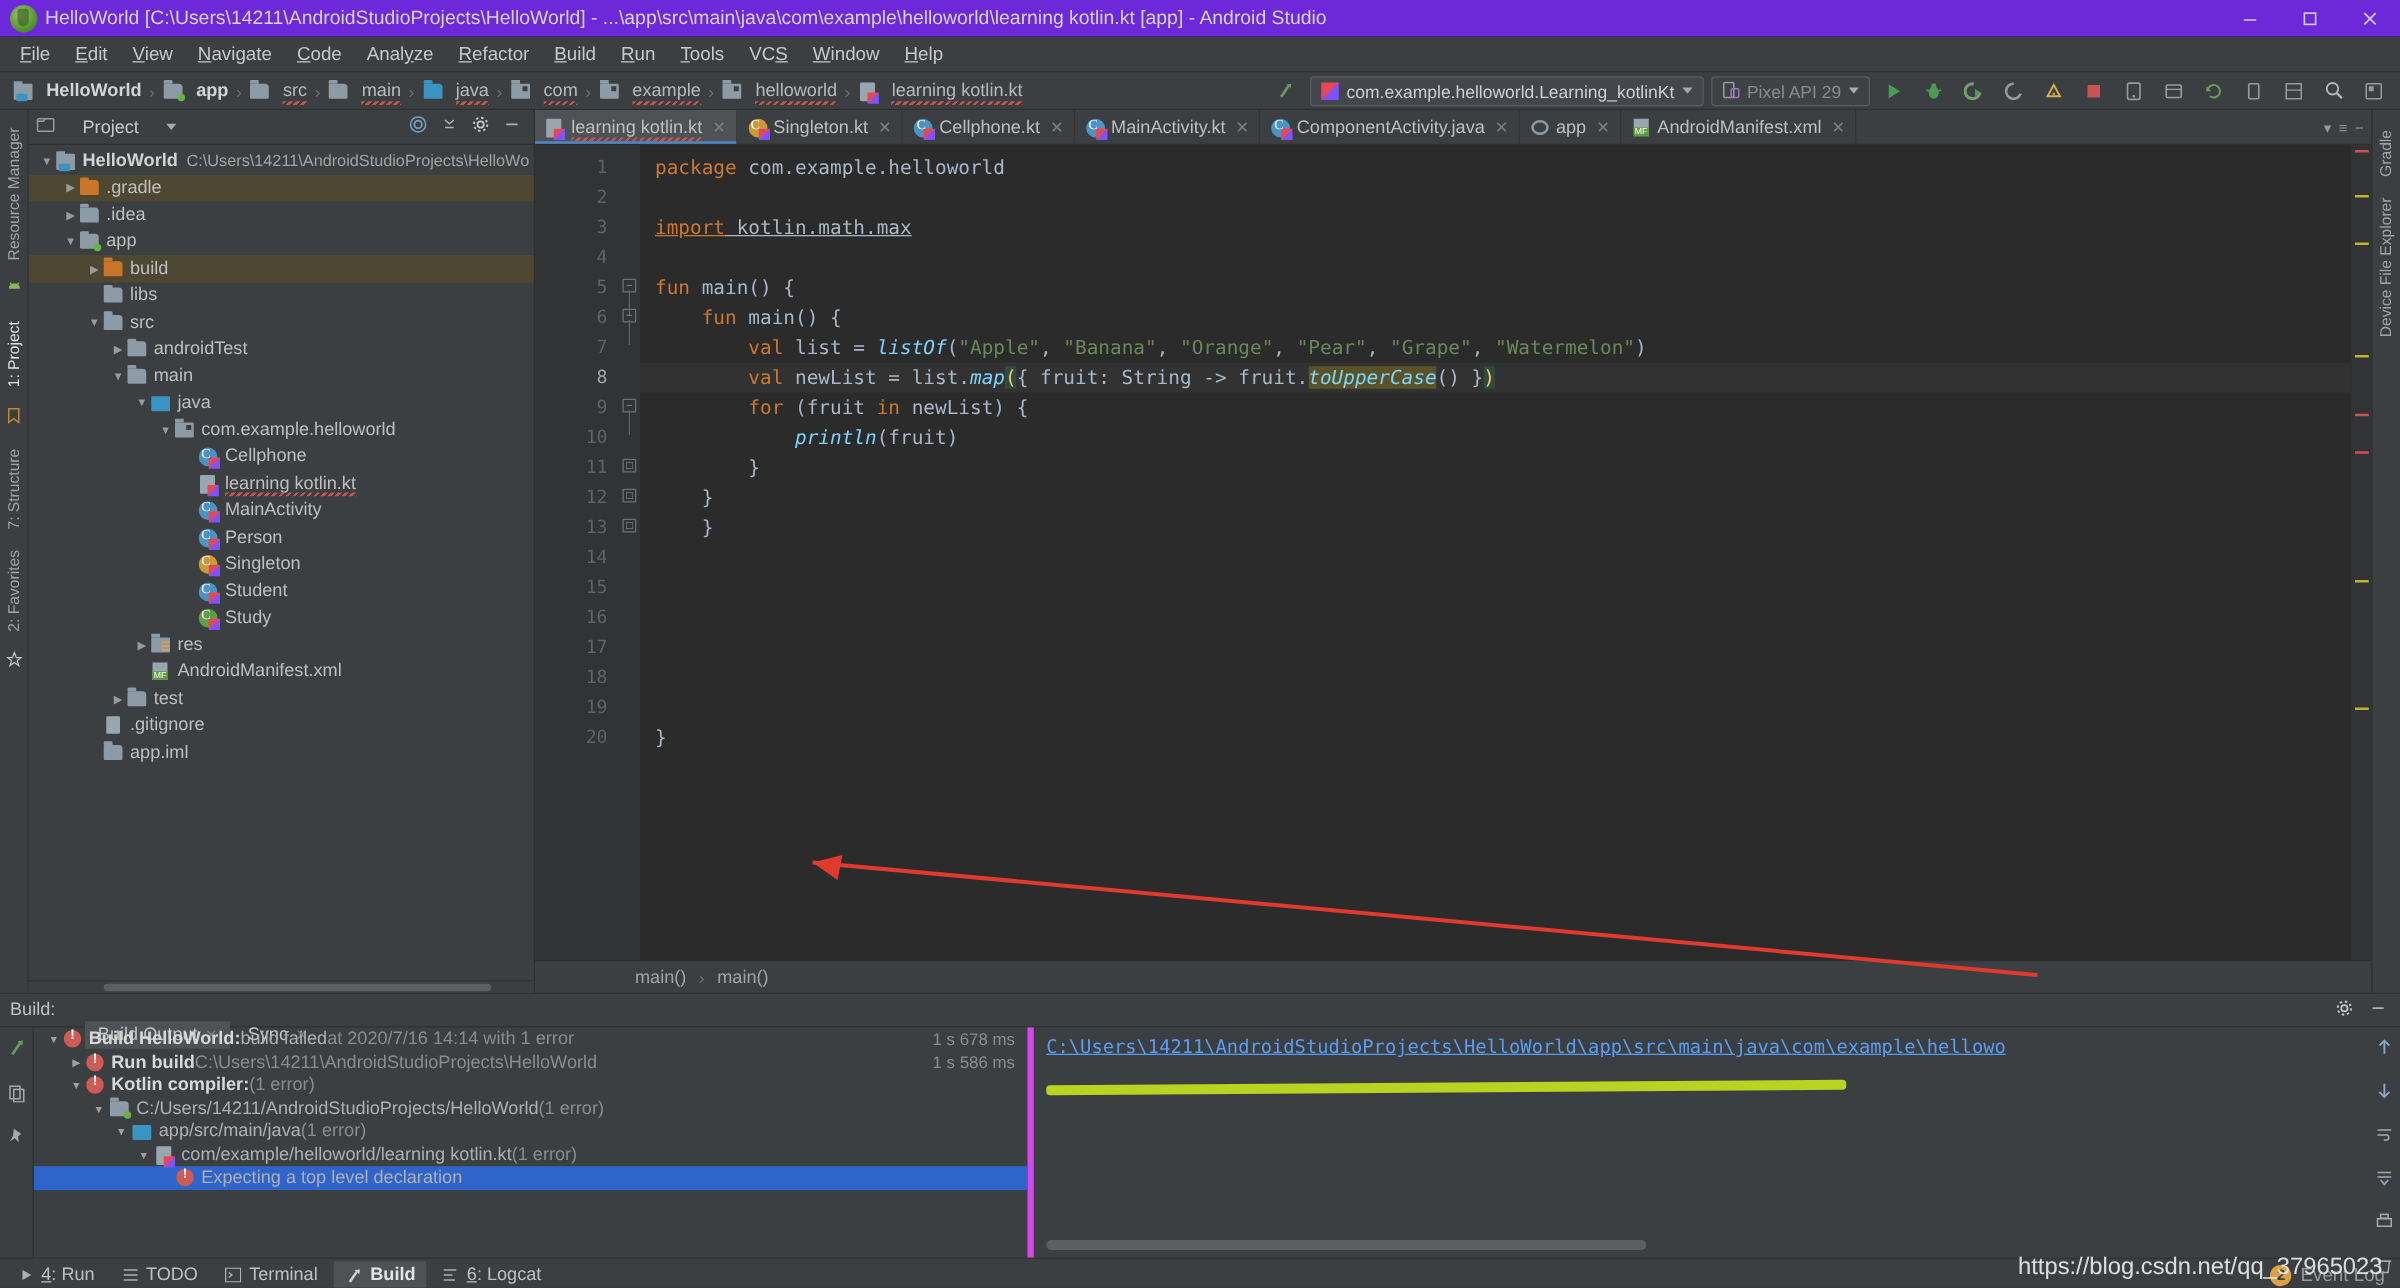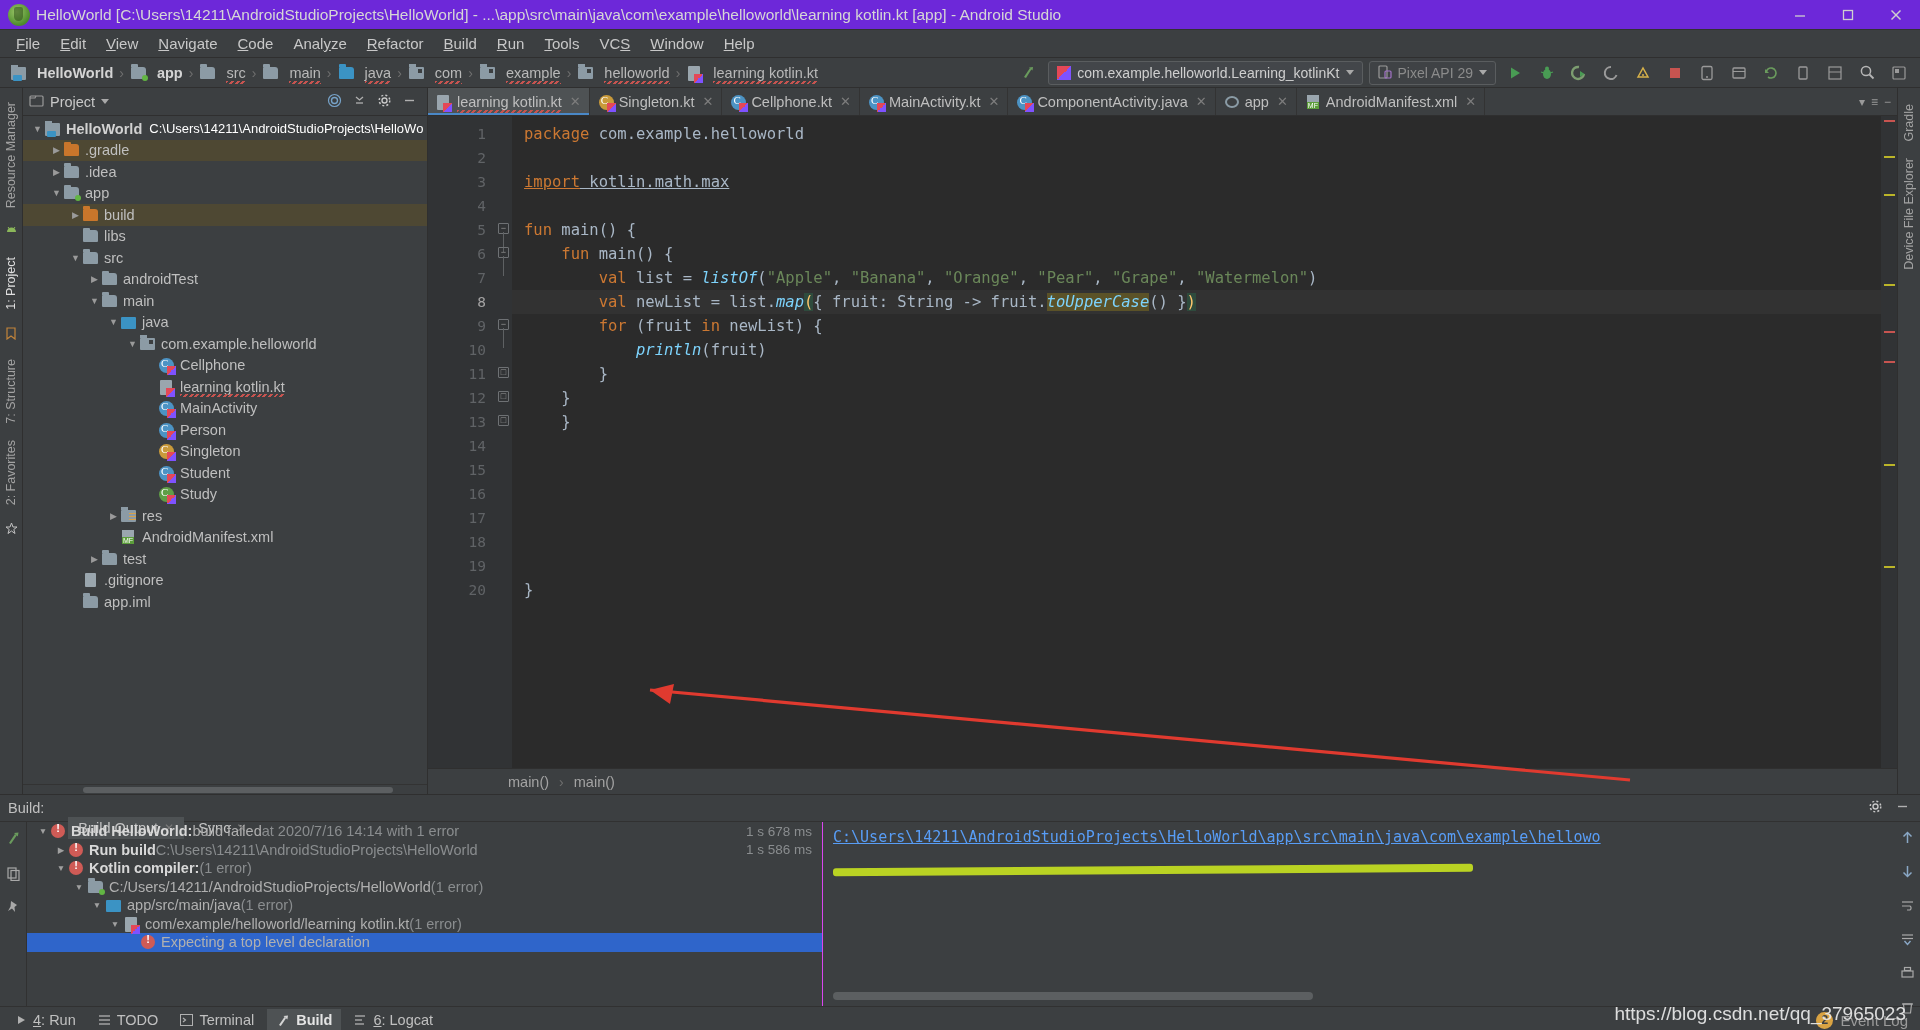--- a/index.html
+++ b/index.html
@@ -86,41 +86,41 @@
   }
   .vtab.active { color: #e0e0e0; }
   .strip-icon { margin: 8px 0; }
 
   
   .project {
     width: 405px; background: #3c3f41; display: flex; flex-direction: column;
     border-right: 1px solid #2f2f2f;
   }
   .project-head {
-    height: 28px; display: flex; align-items: center; gap: 6px; padding: 0 6px;
+    height: 28px; display: flex; align-items: center; gap: 22px; padding: 0 6px;
     border-bottom: 1px solid #2f2f2f;
   }
   .project-head .ttl { font-size: 14.5px; color: #c9c9c9; }
   .ph-right { margin-left: auto; display: flex; align-items: center; gap: 10px; padding-right: 4px; }
 
   .tree { flex: 1; overflow: hidden; padding-top: 2px; position: relative; font-size: 14.5px; }
   .node {
     display: flex; align-items: center; height: 21.5px; white-space: nowrap; padding-right: 4px;
   }
   .node.hl { background: #4e4833; }
   .node .arrow {
     width: 13px; text-align: center; font-size: 9px; color: #9a9a9a; flex: 0 0 13px;
   }
   .node .nlbl { color: #bfbfbf; position: relative; }
   .node .nlbl.bold { font-weight: bold; color: #d2d2d2; }
   .node .nlbl.squig::after {
     content:""; position:absolute; left:0; right:0; bottom:-2px; height:3px;
     background: repeating-linear-gradient(135deg,#c75450 0 2px, transparent 2px 4px);
   }
-  .node .sub { color: #ffffff; font-size: 13px; margin-left: 7px; }
+  .node .sub { color: #a3a3a3; font-size: 13px; margin-left: 7px; }
   .ico { width: 17px; height: 16px; margin-right: 5px; flex: 0 0 17px; position: relative; }
 
   .folder { width:15px;height:12px;background:#8c9ba5;border-radius:1px 3px 1px 1px; position:absolute; top:2px; left:1px;}
   .folder::before{content:"";position:absolute;top:-2.5px;left:0;width:7px;height:3px;background:#8c9ba5;border-radius:1px 1px 0 0;}
   .folder.orange { background:#c9762b; } .folder.orange::before{background:#c9762b;}
   .folder.blue { background:#3b93c4; } .folder.blue::before{background:#3b93c4;}
   .folder .dot { position:absolute; right:-2px; bottom:-2px; width:6px;height:6px;border-radius:50%;background:#62b543; }
   .pkg { width:15px;height:12px;background:#8c9ba5;border-radius:1px; position:absolute; top:2px; left:1px;}
   .pkg::before{content:"";position:absolute;top:-2.5px;left:0;width:7px;height:3px;background:#8c9ba5;}
   .pkg::after{content:"";position:absolute;right:2px;top:2px;width:4px;height:4px;background:#3c3f41;}
@@ -229,21 +229,21 @@
   .err-dot {
     width:14px;height:14px;border-radius:50%;background:#cf5b56;margin-right:6px;flex:0 0 14px;
     position:relative;
   }
   .err-dot::after{content:"!";position:absolute;left:0;right:0;top:-2px;text-align:center;font-size:11px;color:#fff;font-weight:bold;}
   .brow .b1 { color:#d8d8d8; font-weight:bold; }
   .brow .b2 { color:#b0b0b0; }
   .brow .b3 { color:#8a8d8f; }
   .btime { position:absolute; right:10px; font-size:13.5px; color:#8a8d8f; }
 
-  .build-console { flex:1; background:#3c3f41; position:relative; border-left:1px solid #d946ef; overflow:hidden;}
+  .build-console { flex:1; background:#3c3f41; position:relative; border-left:5px solid #d946ef; overflow:hidden;}
   .console-link {
     font-family:"DejaVu Sans Mono", monospace; font-size:15px; color:#589df6; text-decoration:underline;
     white-space:nowrap; padding: 6px 0 0 10px; display:block;
   }
   .console-scroll-h { position:absolute; left:10px; bottom:6px; width:480px; height:8px; background:#5c5f61; border-radius:4px;}
   .console-side { width:26px; background:#3c3f41; display:flex;flex-direction:column;align-items:center;gap:16px;padding-top:8px;}
 
   
   .marker {
     position:absolute; background:#c6e021; opacity:.92;

